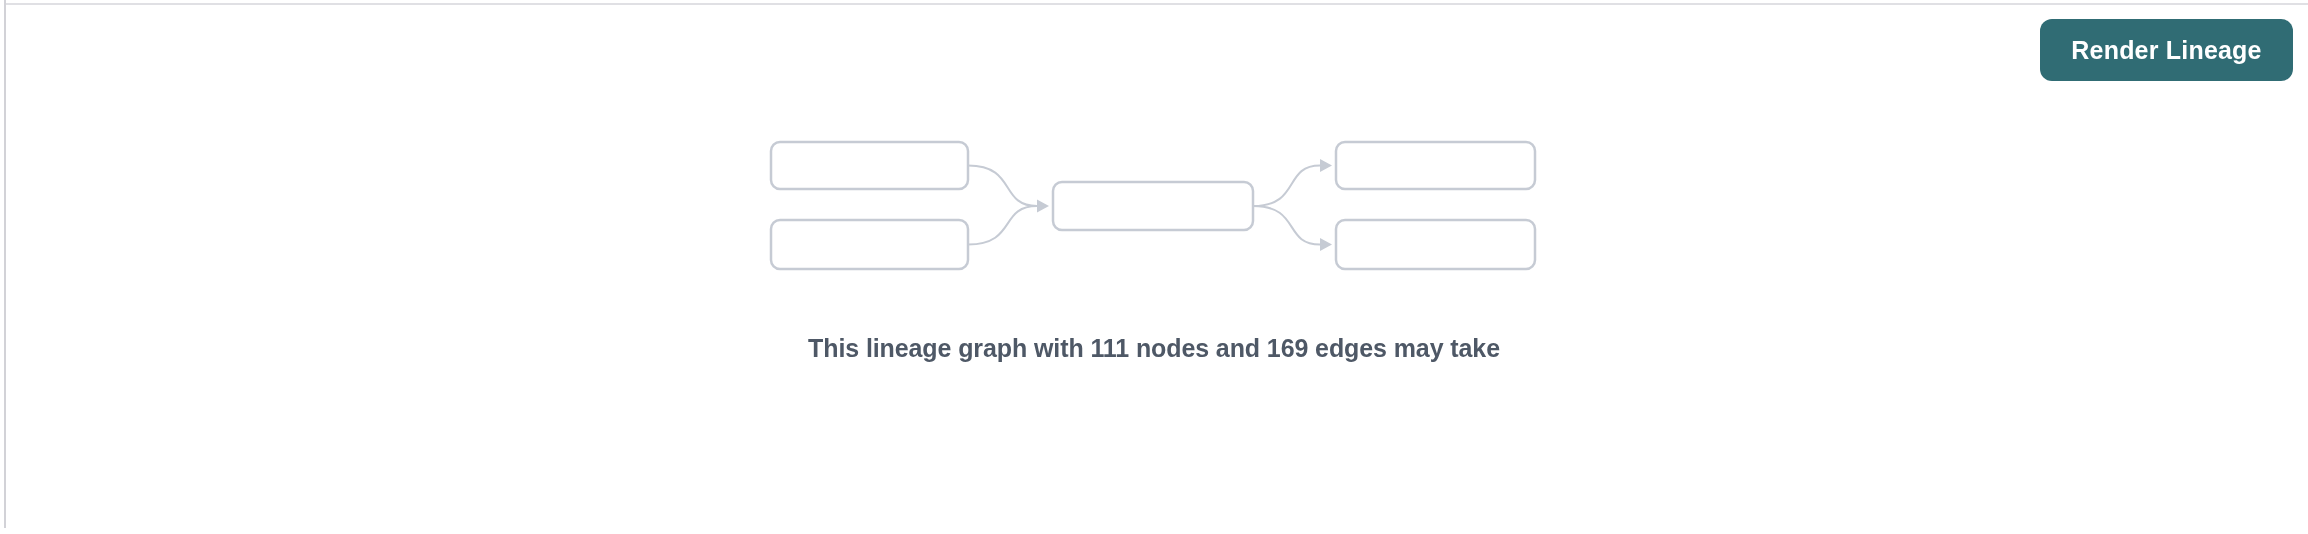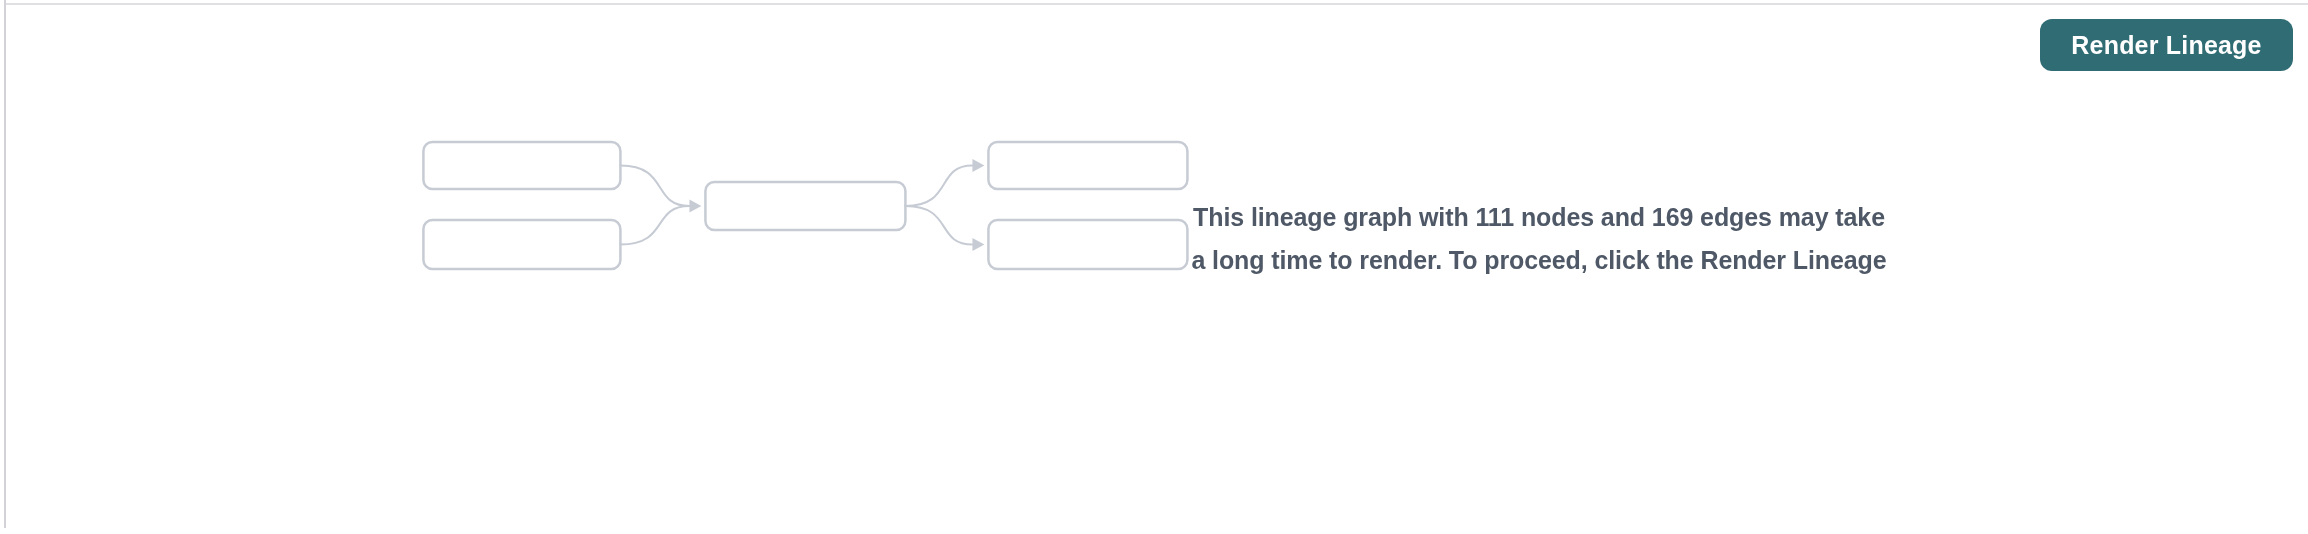--- a/index.html
+++ b/index.html
@@ -24,40 +24,41 @@
     top: 0;
     left: 4px;
     width: 2px;
     height: 528px;
     background: var(--panel-border-left, #d2d2d7);
   }
   .render-btn {
     position: absolute;
     top: 19px;
     right: 15px;
-    height: 52px;
+    height: 62px;
     min-width: 253px;
     padding: 0 30px;
     border: none;
     border-radius: 12px;
     background: var(--accent-teal, #306c74);
     color: var(--button-text, #ffffff);
     font-family: inherit;
     font-size: 25px;
     font-weight: 700;
     letter-spacing: 0.2px;
     cursor: pointer;
   }
   .center-content {
     position: absolute;
     top: 140px;
     left: 50%;
     transform: translateX(-50%);
     display: flex;
-    align-items: flex-start;
+    flex-direction: column;
+    align-items: center;
   }
   .illustration { display: block; }
   .illustration rect {
     fill: #ffffff;
     stroke: var(--illustration-stroke, #c6cbd4);
     stroke-width: 2.5;
   }
   .illustration path {
     fill: none;
     stroke: var(--illustration-stroke, #c6cbd4);
@@ -104,16 +105,15 @@
       <polygon points="278,64 266,57.5 266,70.5"></polygon>
 
       <path d="M482,64 C530,64 512,23.5 549,23.5"></path>
       <path d="M482,64 C530,64 512,102.5 549,102.5"></path>
       <polygon points="561,23.5 549,17 549,30"></polygon>
       <polygon points="561,102.5 549,96 549,109"></polygon>
     </svg>
 
     <div class="message">
       <div>This lineage graph with 111 nodes and 169 edges may take</div>
-      <div>a long time to render. To proceed, click the Render Lineage</div>
     </div>
   </div>
 </div>
 
 </body></html>

